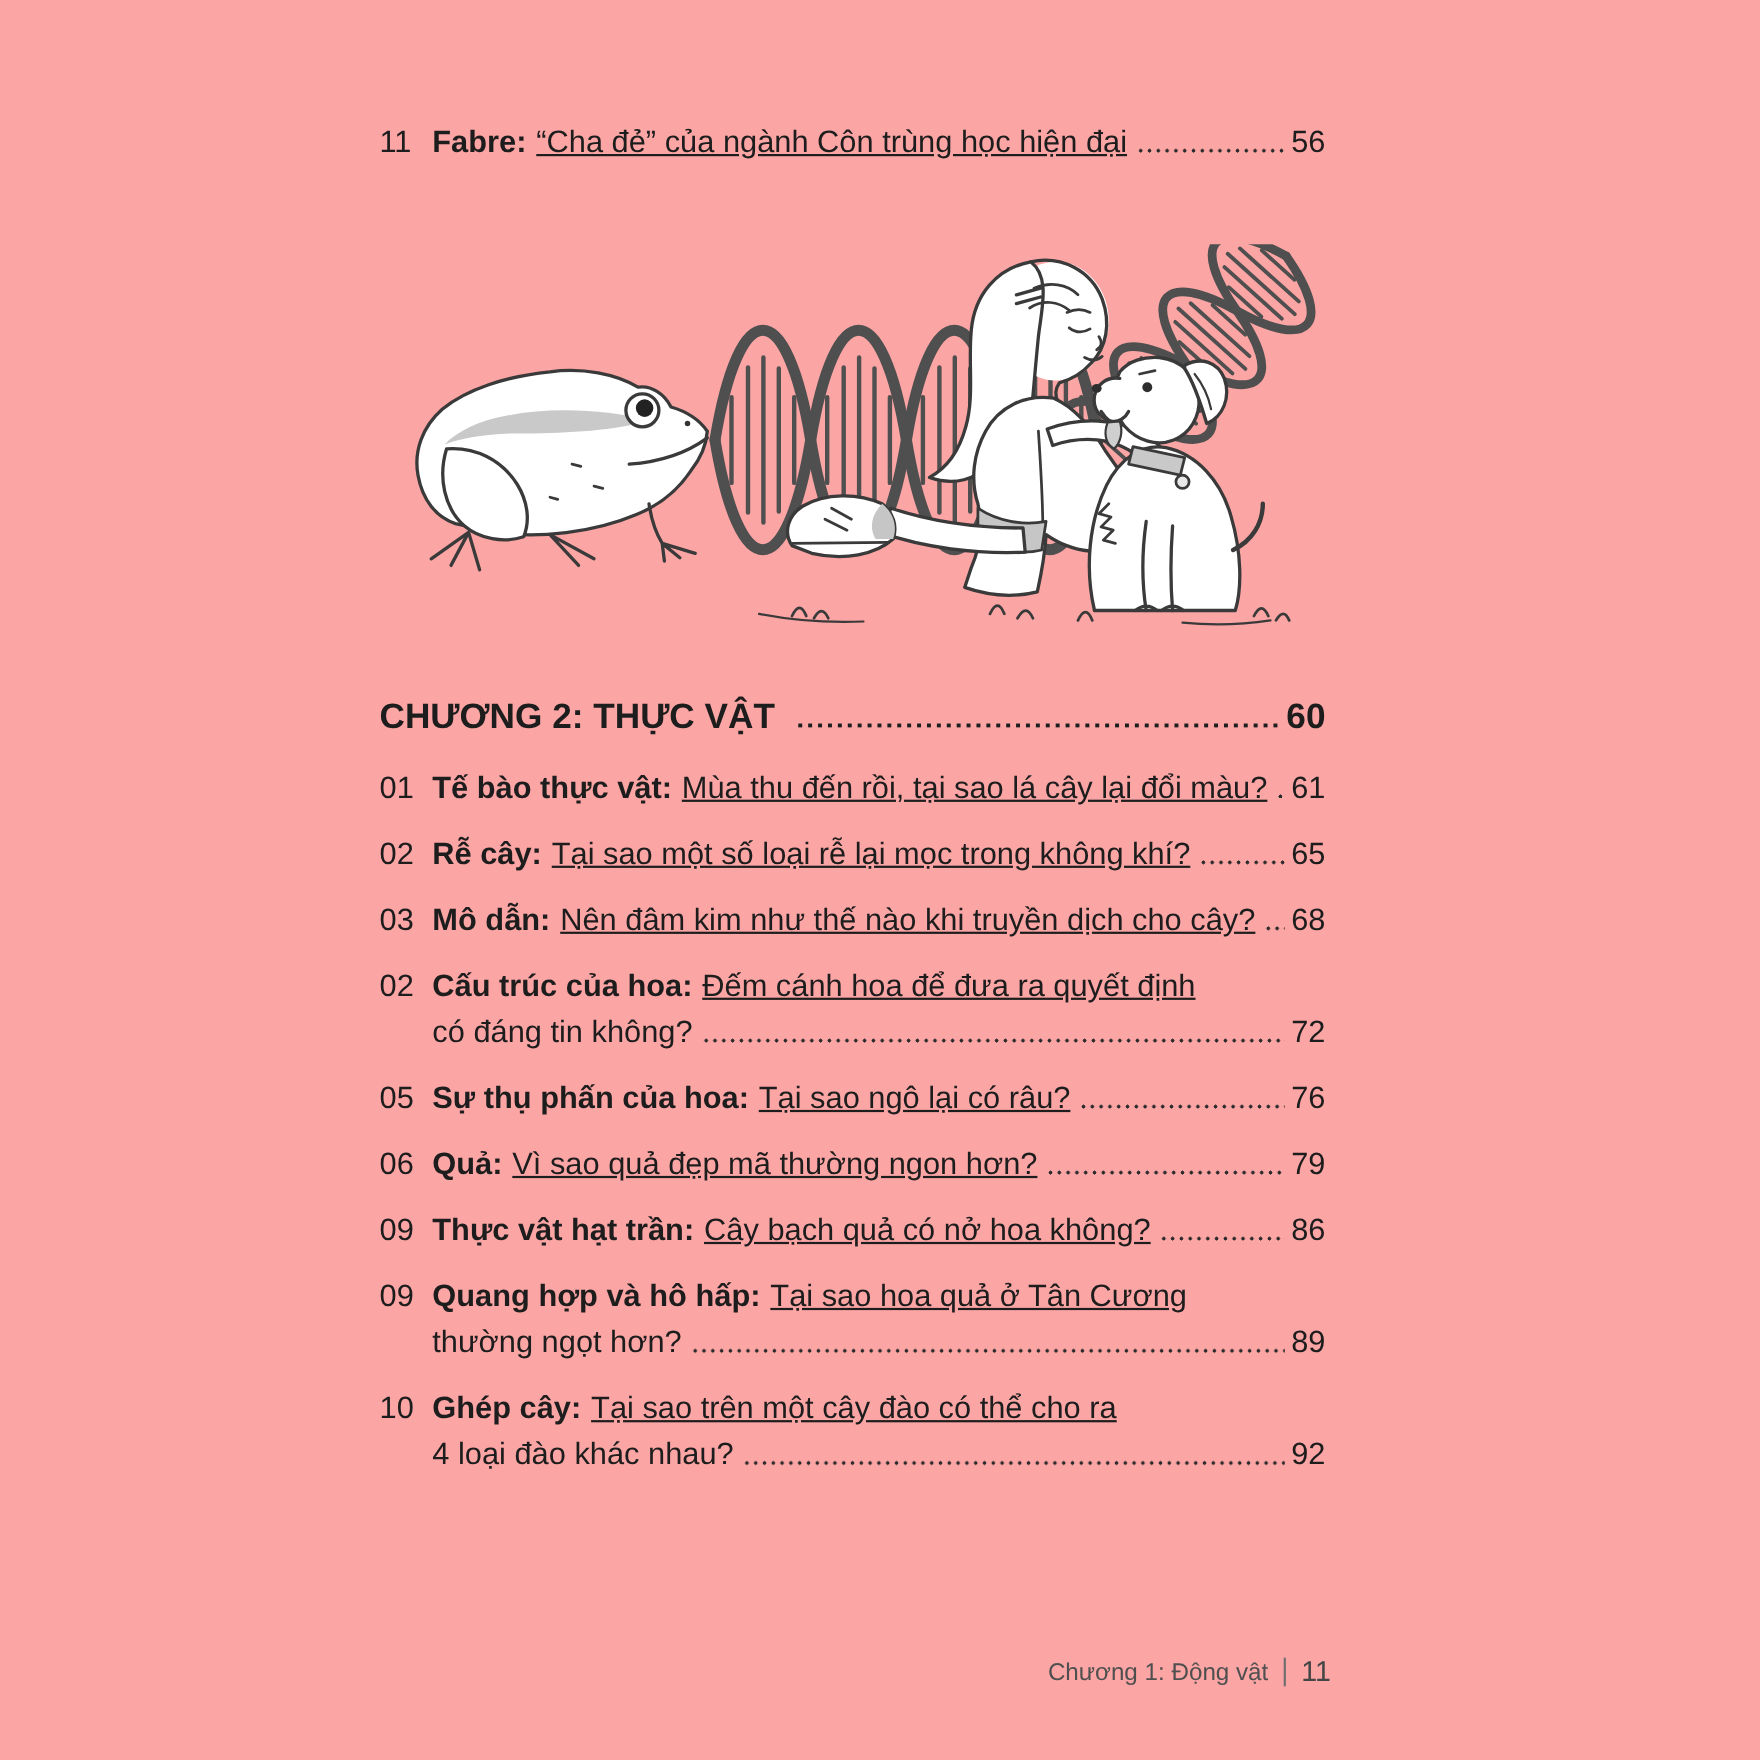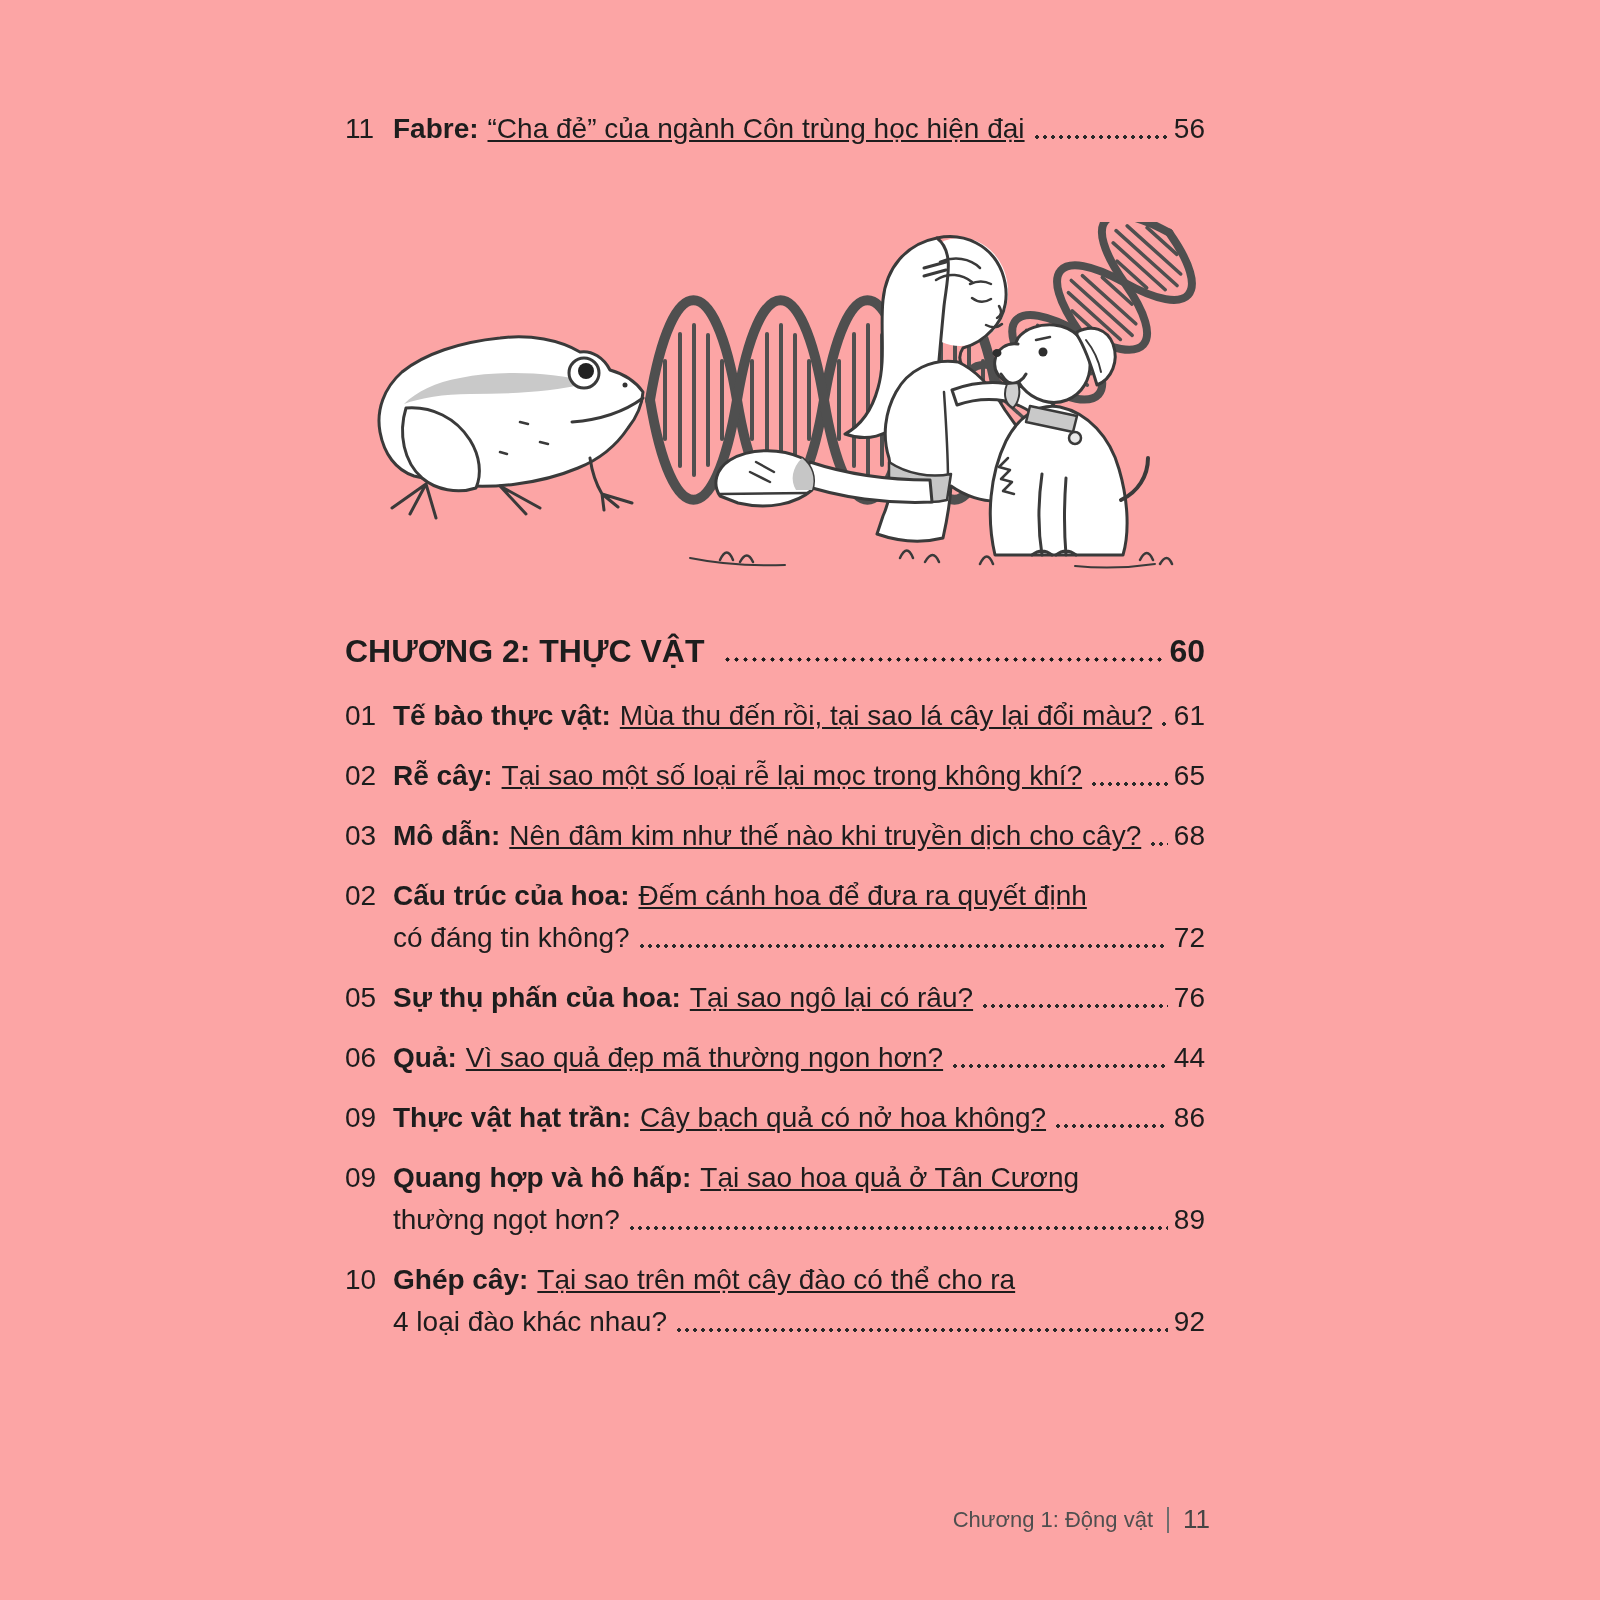--- a/index.html
+++ b/index.html
@@ -138,21 +138,21 @@
       <span class="num">05</span>
       <span class="txt"><b>Sự thụ phấn của hoa:</b><span class="rest">Tại sao ngô lại có râu?</span></span>
       <span class="dots"></span>
       <span class="pg">76</span>
     </div>
 
     <div class="row item">
       <span class="num">06</span>
       <span class="txt"><b>Quả:</b><span class="rest">Vì sao quả đẹp mã thường ngon hơn?</span></span>
       <span class="dots"></span>
-      <span class="pg">44</span>
+      <span class="pg">79</span>
     </div>
 
 
     <div class="row item">
       <span class="num">09</span>
       <span class="txt"><b>Thực vật hạt trần:</b><span class="rest">Cây bạch quả có nở hoa không?</span></span>
       <span class="dots"></span>
       <span class="pg">86</span>
     </div>
 

